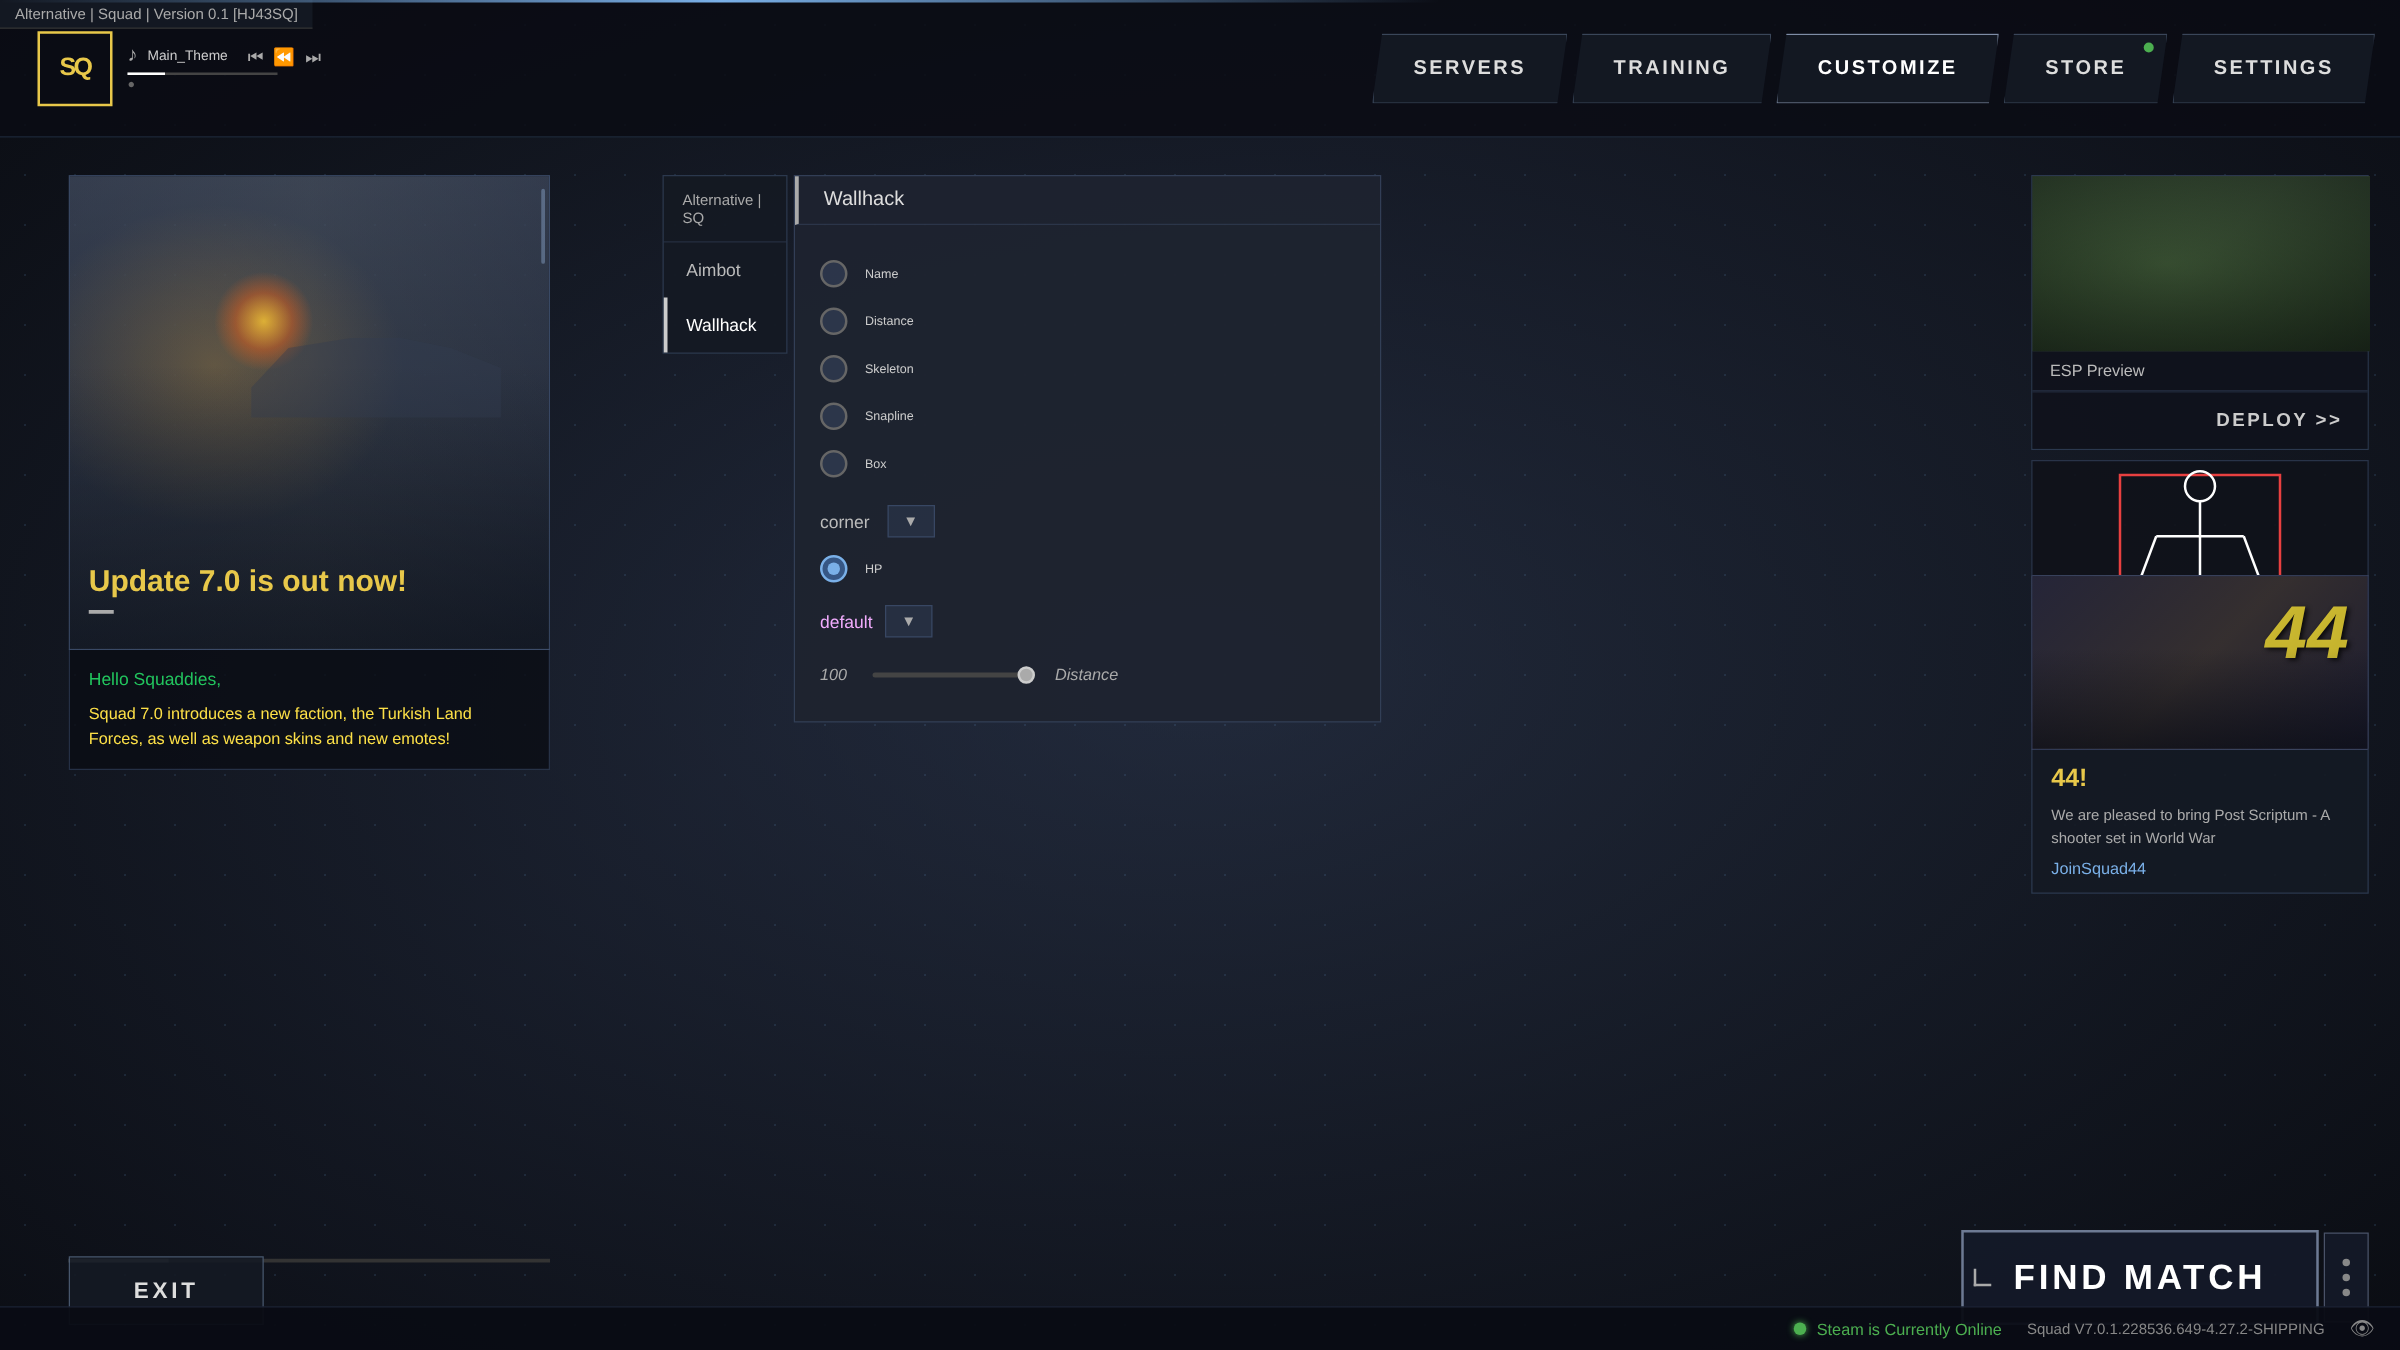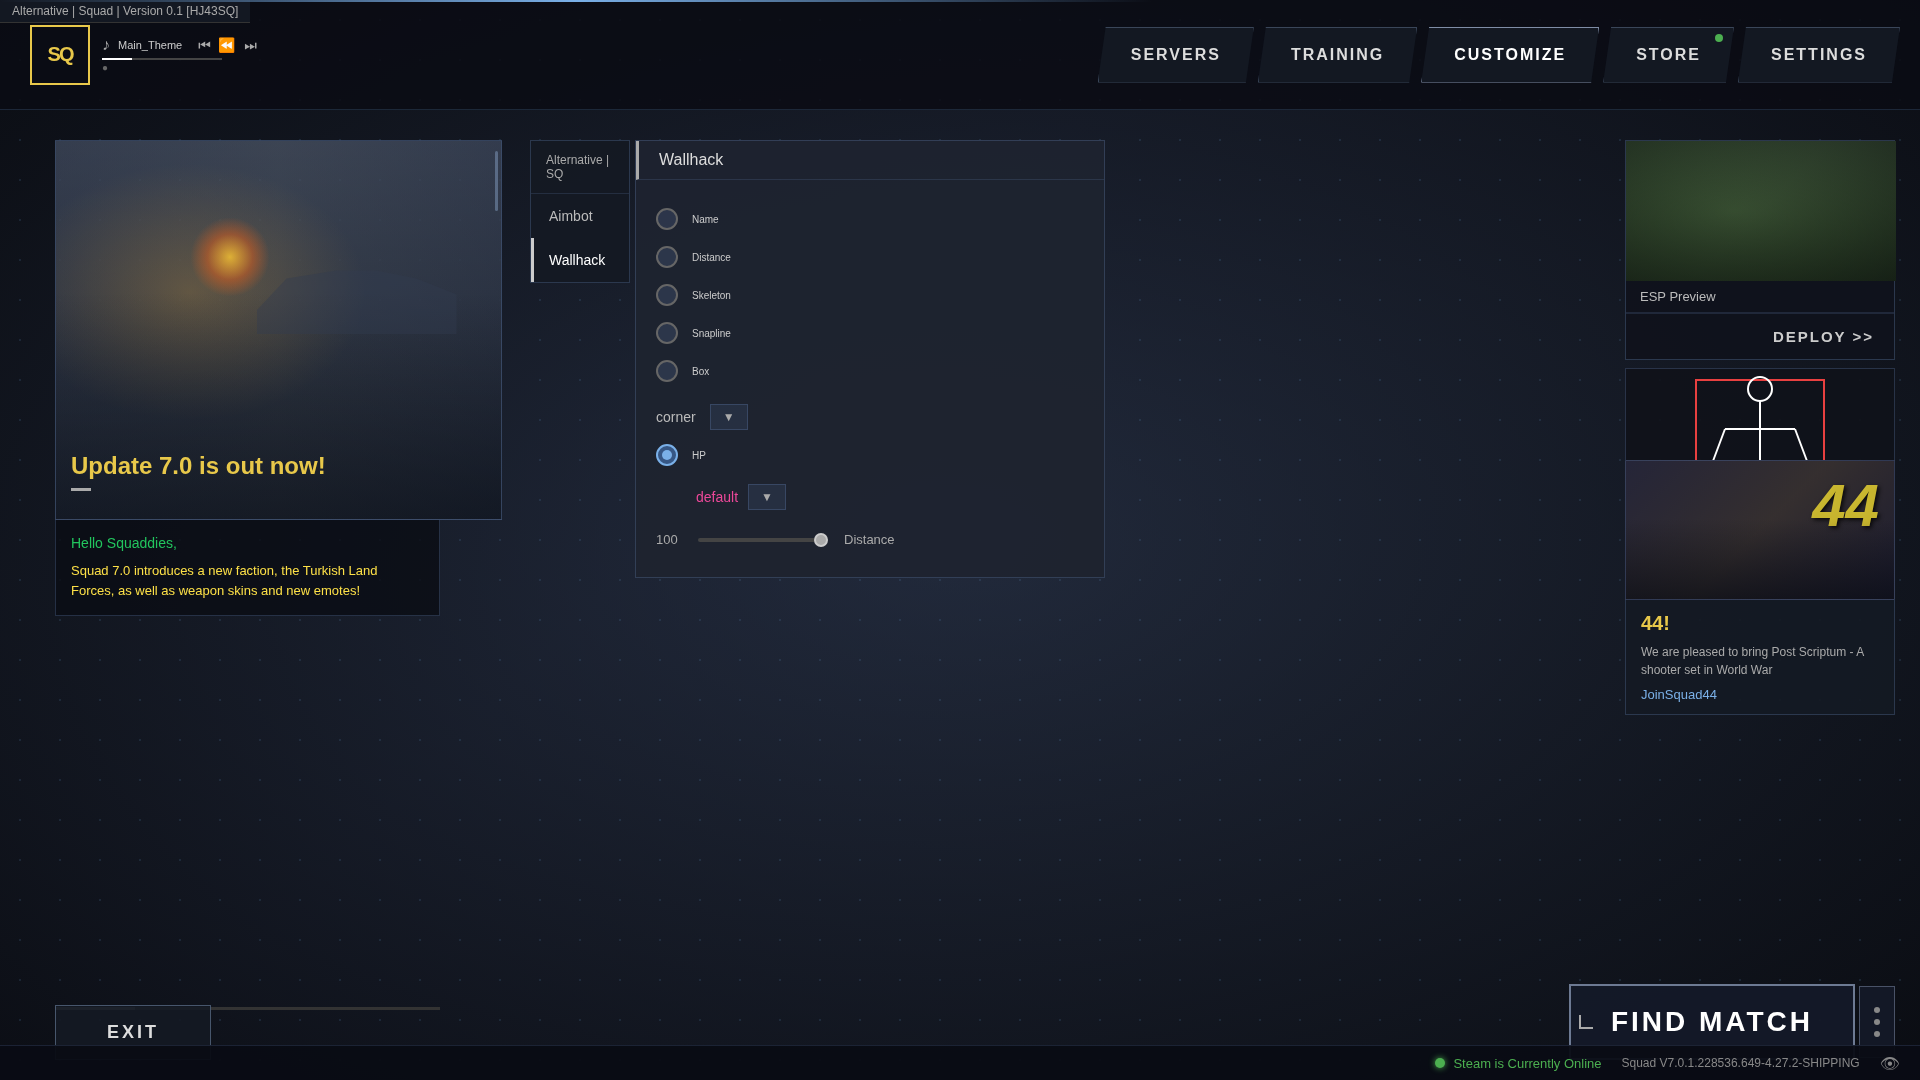--- a/index.html
+++ b/index.html
@@ -162,21 +162,21 @@
     }
 
     
     .left-panel {
       position: absolute;
       top: 30px;
       left: 55px;
       width: 385px;
     }
     .news-image {
-      width: 447px;
+      width: 385px;
       height: 380px;
       background: linear-gradient(180deg, rgba(60,70,90,0.3) 0%, rgba(20,25,35,0.8) 100%);
       border: 1px solid rgba(100,130,180,0.4);
       position: relative;
       overflow: hidden;
     }
     
     .news-image-bg {
       position: absolute;
       inset: 0;
@@ -388,30 +388,30 @@
 
     .default-row {
       display: flex;
       align-items: center;
       gap: 10px;
       padding: 8px 0;
       margin-top: 4px;
     }
     .default-label {
       font-size: 14px;
-      color: #ec4899;
-      margin-left: 40px;
+      color: #f0abfc;
     }
 
     .distance-row {
       display: flex;
       align-items: center;
       gap: 16px;
       padding: 10px 0;
       margin-top: 4px;
+      font-style: italic;
     }
     .distance-slider-container {
       display: flex;
       align-items: center;
       gap: 12px;
     }
     .slider-value {
       font-size: 13px;
       color: #aaa;
       min-width: 30px;

